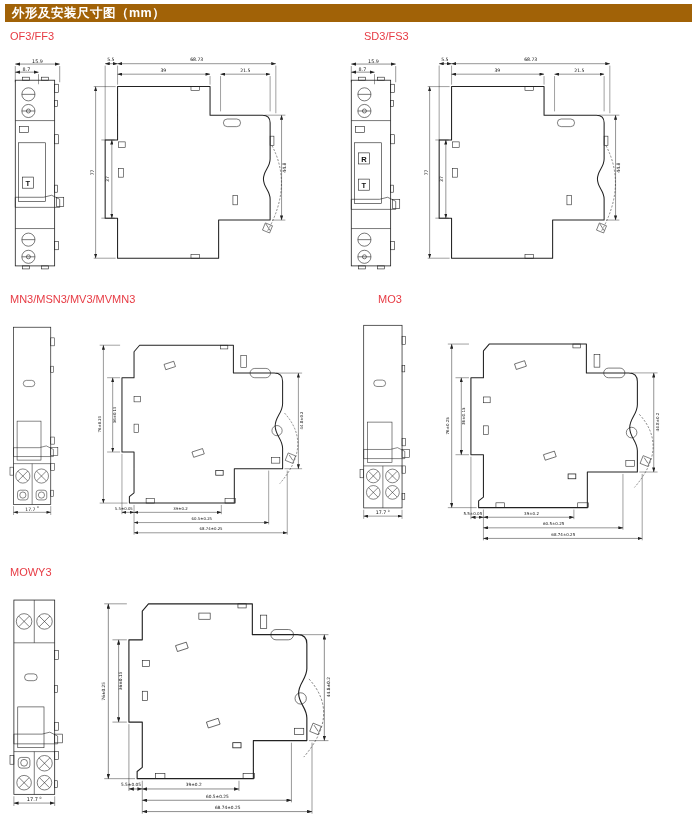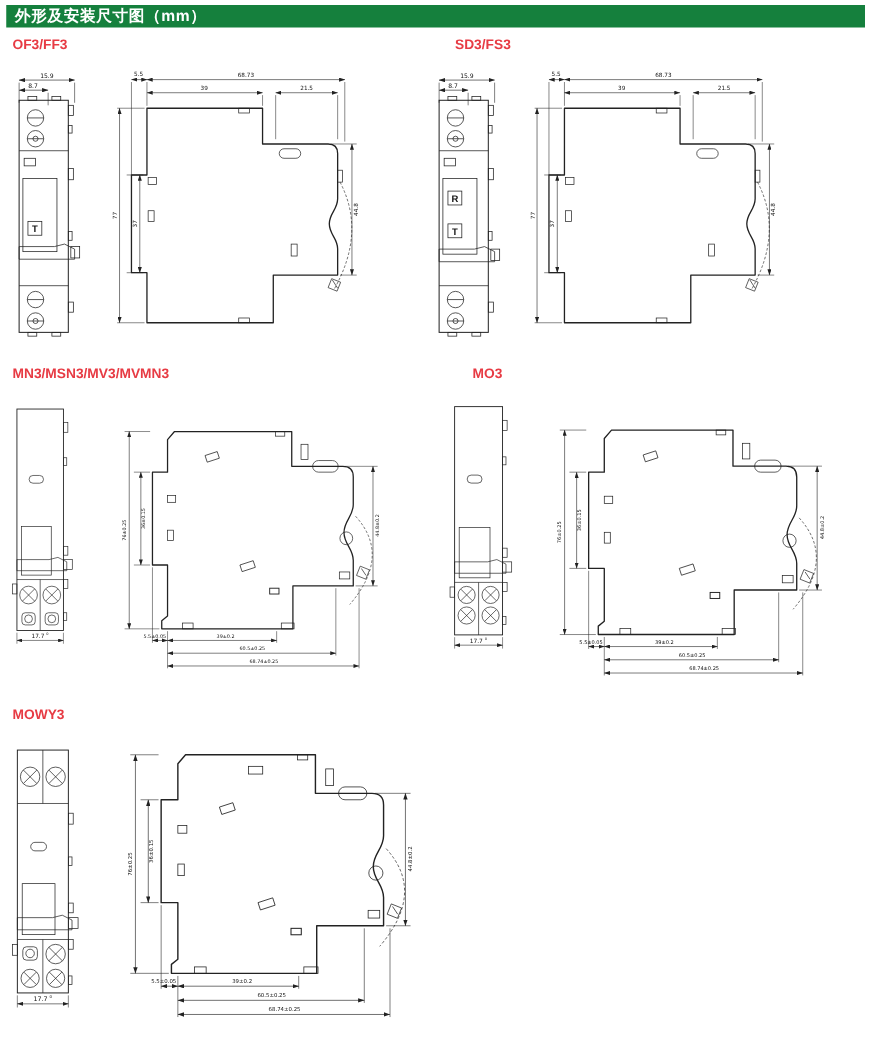--- a/index.html
+++ b/index.html
@@ -1,22 +1,22 @@
 <!DOCTYPE html>
 <html><head>
 <meta charset="utf-8">
 <style>
   html,body{margin:0;padding:0}
   body{width:697px;height:839px;position:relative;background:#ffffff;
        font-family:"Liberation Sans",sans-serif;overflow:hidden}
   .banner{position:absolute;left:5px;top:4px;width:687px;height:18px;
-          background:#15803d;display:flex;align-items:center}
+          background:#a16207;display:flex;align-items:center}
   .banner span{color:#ffffff;font-weight:bold;font-size:12.5px;padding-left:7px;letter-spacing:.5px}
   .fig{position:absolute}
-  .fig h3{position:absolute;left:0;top:0;margin:0;font-size:11px;font-weight:bold;color:#e73b44}
+  .fig h3{position:absolute;left:0;top:0;margin:0;font-size:11px;font-weight:normal;color:#e73b44}
   .fig.rcol h3{left:18px}
   .fig svg{position:absolute;overflow:visible}
   .pf{fill:none;stroke:#222;stroke-width:1.1;stroke-linejoin:round}
   .ln{fill:none;stroke:#222;stroke-width:.8}
   .th{fill:none;stroke:#222;stroke-width:.6}
   .xl{stroke:#222;stroke-width:.45}
   .dl{stroke:#222;stroke-width:.5;marker-start:url(#arw);marker-end:url(#arw)}
   .da{fill:none;stroke:#222;stroke-width:.55;stroke-dasharray:2.2 1.6}
   .dt{font-size:4.8px;fill:#111;text-anchor:middle;font-family:"DejaVu Sans",sans-serif}
   .dts{font-size:4.2px}

